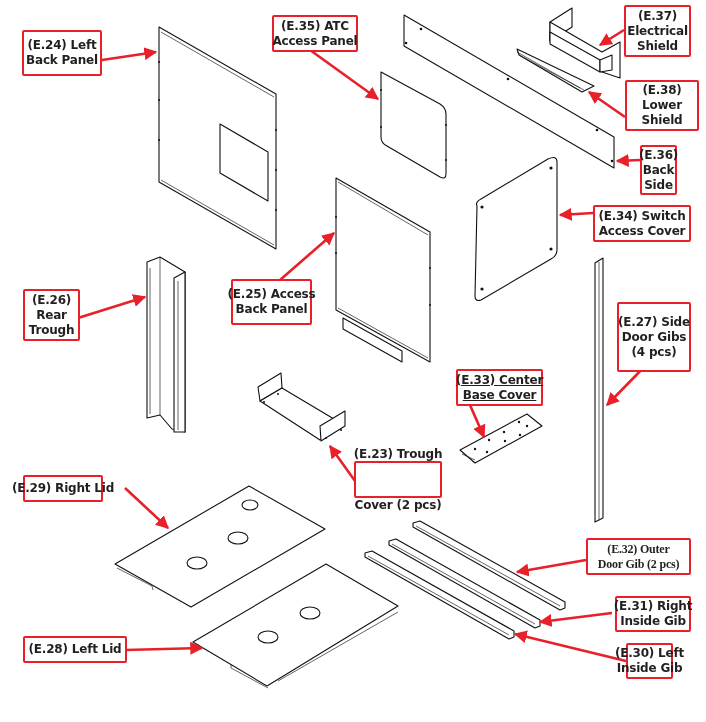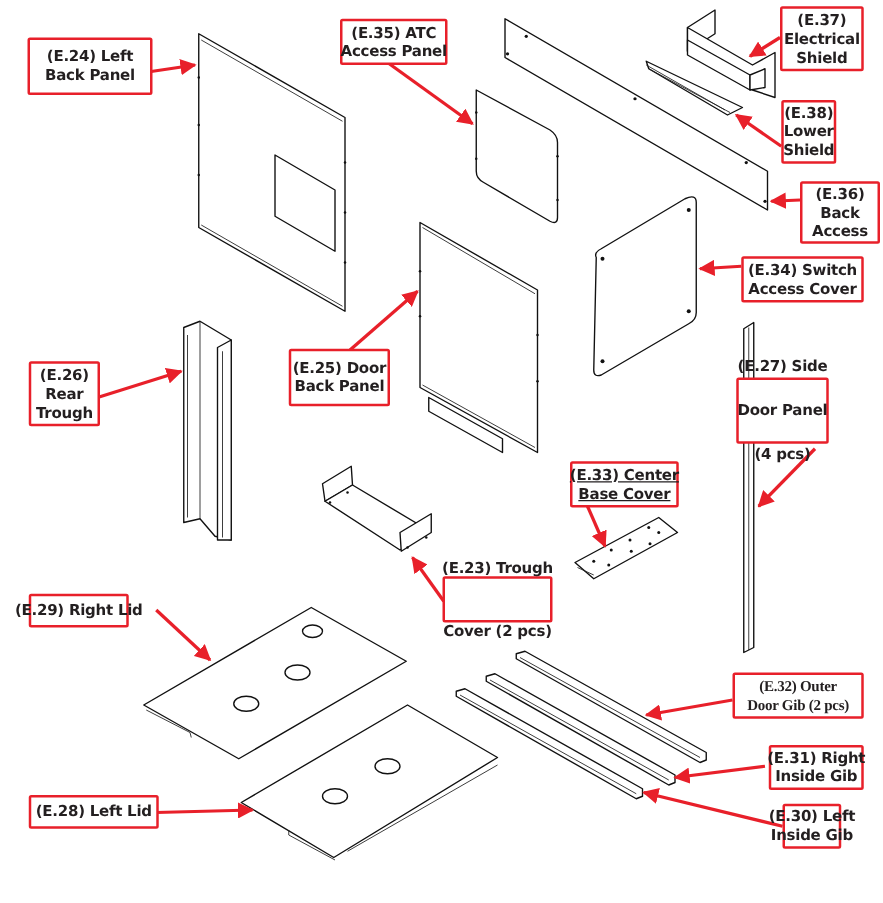--- a/index.html
+++ b/index.html
@@ -173,59 +173,59 @@
     <line class="leader" x1="470" y1="405" x2="484" y2="437" marker-end="url(#ah)"></line>
     <line class="leader" x1="355" y1="481" x2="330" y2="446" marker-end="url(#ah)"></line>
     <line class="leader" x1="125" y1="488" x2="168" y2="528" marker-end="url(#ah)"></line>
     <line class="leader" x1="586" y1="560" x2="517" y2="572" marker-end="url(#ah)"></line>
     <line class="leader" x1="612" y1="613" x2="540" y2="622" marker-end="url(#ah)"></line>
     <line class="leader" x1="125" y1="650" x2="202" y2="648" marker-end="url(#ah)"></line>
     <line class="leader" x1="626" y1="661" x2="515" y2="634" marker-end="url(#ah)"></line>
   </g>
 </svg>
 
-<div class="callout" style="left:22px;top:30px;width:100px;height:46px;">
+<div class="callout" style="left:22px;top:30px;width:80px;height:46px;">
   <span>(E.24) Left</span>
   <span>Back Panel</span>
 </div>
 <div class="callout" style="left:272px;top:15px;width:86px;height:37px;">
   <span>(E.35) ATC</span>
   <span>Access Panel</span>
 </div>
 <div class="callout" style="left:624px;top:5px;width:67px;height:52px;">
   <span>(E.37)</span>
   <span>Electrical</span>
   <span>Shield</span>
 </div>
-<div class="callout" style="left:625px;top:80px;width:44px;height:51px;">
+<div class="callout" style="left:625px;top:80px;width:74px;height:51px;">
   <span>(E.38)</span>
   <span>Lower</span>
   <span>Shield</span>
 </div>
-<div class="callout" style="left:640px;top:145px;width:64px;height:50px;">
+<div class="callout" style="left:640px;top:145px;width:37px;height:50px;">
   <span>(E.36)</span>
   <span>Back</span>
-  <span>Access</span>
+  <span>Side</span>
 </div>
 <div class="callout" style="left:593px;top:205px;width:98px;height:37px;">
   <span>(E.34) Switch</span>
   <span>Access Cover</span>
 </div>
 <div class="callout" style="left:23px;top:289px;width:57px;height:52px;">
   <span>(E.26)</span>
   <span>Rear</span>
   <span>Trough</span>
 </div>
 <div class="callout" style="left:231px;top:279px;width:81px;height:46px;">
-  <span>(E.25) Door</span>
+  <span>(E.25) Access</span>
   <span>Back Panel</span>
 </div>
-<div class="callout" style="left:589px;top:302px;width:74px;height:53px;gap:20px;">
+<div class="callout" style="left:617px;top:302px;width:74px;height:70px;">
   <span>(E.27) Side</span>
-  <span>Door Panel</span>
+  <span>Door Gibs</span>
   <span>(4 pcs)</span>
 </div>
 <div class="callout" style="left:456px;top:369px;width:87px;height:37px;text-decoration:underline;">
   <span>(E.33) Center</span>
   <span>Base Cover</span>
 </div>
 <div class="callout" style="left:354px;top:461px;width:88px;height:37px;gap:36px;">
   <span>(E.23) Trough</span>
   <span>Cover (2 pcs)</span>
 </div>

